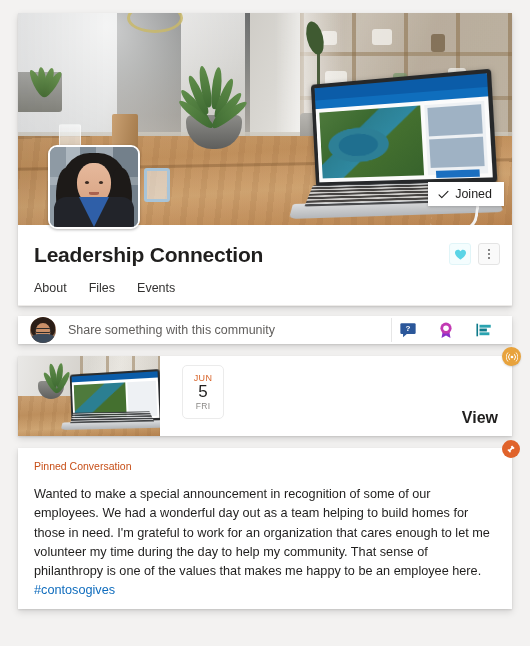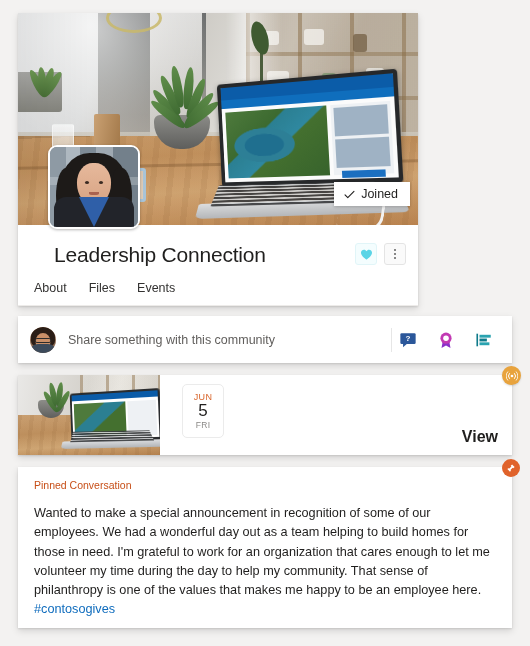--- a/index.html
+++ b/index.html
@@ -23,21 +23,21 @@
 
   
   .card {
     background: #ffffff;
     box-shadow: 0 0.6px 1.8px rgba(0,0,0,0.11), 0 3.2px 7.2px rgba(0,0,0,0.13);
     position: relative;
   }
 
   
   .header-card {
-    width: 400px;
+    width: 494px;
     margin-bottom: 10px;
   }
 
   .banner {
     position: relative;
     height: 212px;
     overflow: hidden;
     background: #b9b2a8;
   }
 
@@ -274,24 +274,23 @@
   }
 
   
   .header-info {
     padding: 18px 14px 0 14px;
     position:relative;
   }
   .community-title {
     font-size:21px;
     color:#201f1e;
-    font-weight:400;
+    font-weight:700;
     letter-spacing:-0.2px;
     padding-left:2px;
-    margin-left:20px;
   }
   .header-actions {
     position:absolute; right:12px; top:18px;
     display:flex; gap:7px; align-items:center;
   }
   .act-btn {
     width:22px; height:22px;
     border:1px solid #e4e4e4;
     border-radius:3px;
     background:#fafafa;
@@ -322,21 +321,21 @@
     color:#201f1e;
     border-bottom-color:#4fc3e8;
   }
 
   
   .share-card {
     width:494px;
     margin-bottom:12px;
     display:flex; align-items:center;
     padding:9px 12px;
-    height:47px;
+    height:28px;
   }
   .share-avatar {
     width:26px; height:26px; border-radius:50%;
     flex:none; overflow:hidden; position:relative;
     background:#8d6a52;
   }
   .sa-hair { position:absolute; left:50%; top:0; width:24px; height:20px; transform:translateX(-50%); background:#2a1d16; border-radius:50% 50% 30% 30%; }
   .sa-face { position:absolute; left:50%; top:6px; width:15px; height:17px; transform:translateX(-50%); background:#c98f68; border-radius:50%; }
   .sa-glass { position:absolute; left:50%; top:11px; width:17px; height:5px; transform:translateX(-50%); border:1px solid #2b2b2b; border-radius:3px; }
   .sa-body { position:absolute; left:50%; bottom:0; width:26px; height:9px; transform:translateX(-50%); background:#3c4a5a; border-radius:8px 8px 0 0; }

